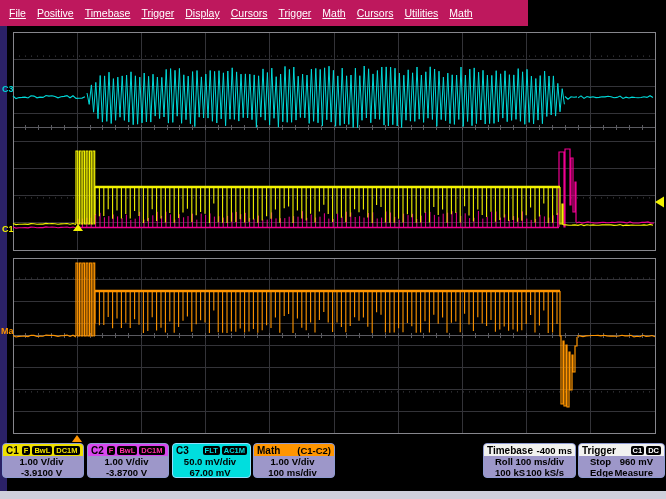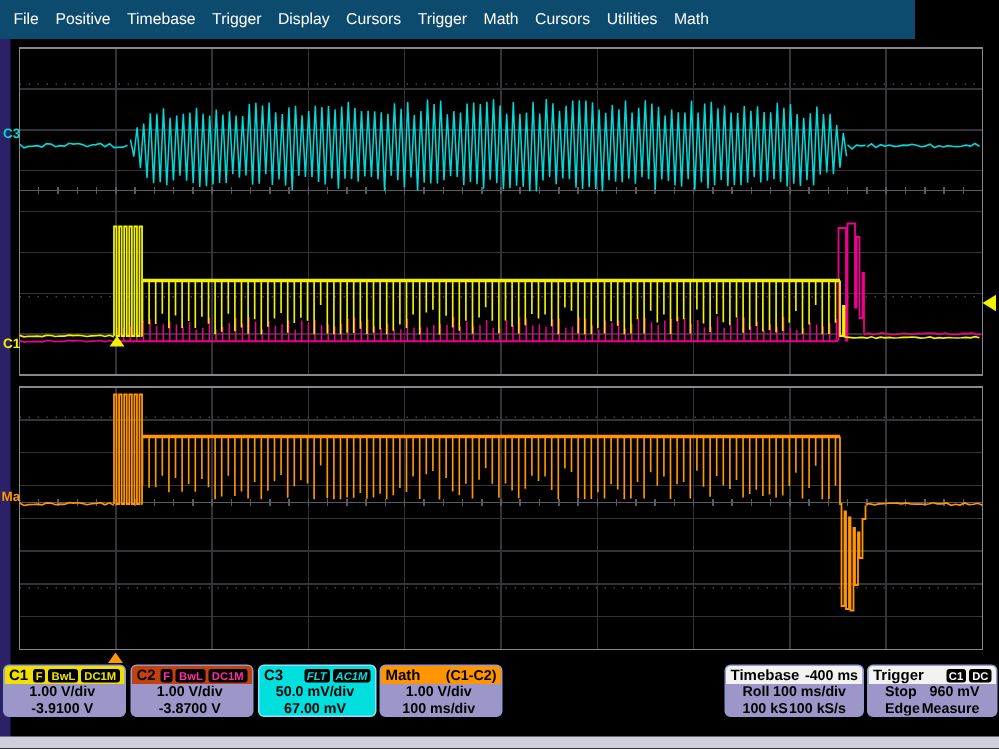--- a/index.html
+++ b/index.html
@@ -1,23 +1,23 @@
 <!DOCTYPE html>
 <html><head>
 <meta charset="utf-8">
 <style>
   html,body{margin:0;padding:0;}
   body{
     width:666px;height:499px;position:relative;overflow:hidden;
     background:#000;font-family:"Liberation Sans",sans-serif;
   }
   .menubar{
-    position:absolute;left:0;top:0;width:610px;height:26px;background:#0c4a6e;
+    position:absolute;left:0;top:0;width:528px;height:26px;background:#be185d;
     display:flex;align-items:center;gap:11px;padding-left:9px;box-sizing:border-box;
-    font-size:10.5px;color:#fff;z-index:3;
+    font-size:10.5px;color:#fff;z-index:3;text-decoration:underline;
   }
   .menubar span{cursor:default;white-space:nowrap;}
   .leftstrip{position:absolute;left:0;top:26px;width:7px;height:465px;background:#2b2166;z-index:1;}
   .bottomstrip{position:absolute;left:0;top:491px;width:666px;height:8px;background:#cfcfdb;z-index:3;}
   #scope{position:absolute;left:0;top:0;z-index:2;}
   .desc{
     position:absolute;top:443px;height:35px;border:1px solid #8f9bd2;border-radius:4px;
     background:#9d97c9;box-sizing:border-box;overflow:hidden;font-weight:bold;color:#000;z-index:4;
   }
   .desc .hdr{height:12px;display:flex;align-items:center;padding:0 3px;font-size:9.5px;gap:3px;}
@@ -27,27 +27,27 @@
   .desc .row{display:flex;justify-content:space-between;padding:0 11px;font-size:9.5px;line-height:11px;}
   .badges{display:flex;gap:2px;align-items:center;}
   .badge{font-size:7.5px;font-weight:bold;background:#000;border-radius:2px;padding:0 2px;line-height:9px;white-space:nowrap;}
   .desc.c1{left:2px;width:82px;}
   .desc.c2{left:87px;width:82px;}
   .desc.c3{left:172px;width:79px;background:#00dede;border-color:#8fe0ff;}
   .desc.math{left:253px;width:82px;}
   .desc.tb{left:483px;width:93px;}
   .desc.trig{left:578px;width:87px;}
   .c1 .hdr{background:#efe000;}
-  .c2 .hdr{background:#c2410c;}
+  .c2 .hdr{background:#d946ef;}
   .math .hdr{background:#ff9500;}
   .c3 .hdr{background:transparent;}
   .tb .hdr,.trig .hdr{background:#f2f2f0;}
   .c1 .badge{color:#efe000;}
   .c2 .badge{color:#ff2da0;}
-  .c3 .badge{color:#00dede;font-style:italic;}
+  .c3 .badge{color:#00dede;}
   .trig .badge{color:#fff;}
 </style>
 </head>
 <body>
 
 <div class="menubar">
     <span>File</span>
     <span>Positive</span>
     <span>Timebase</span>
     <span>Trigger</span>

